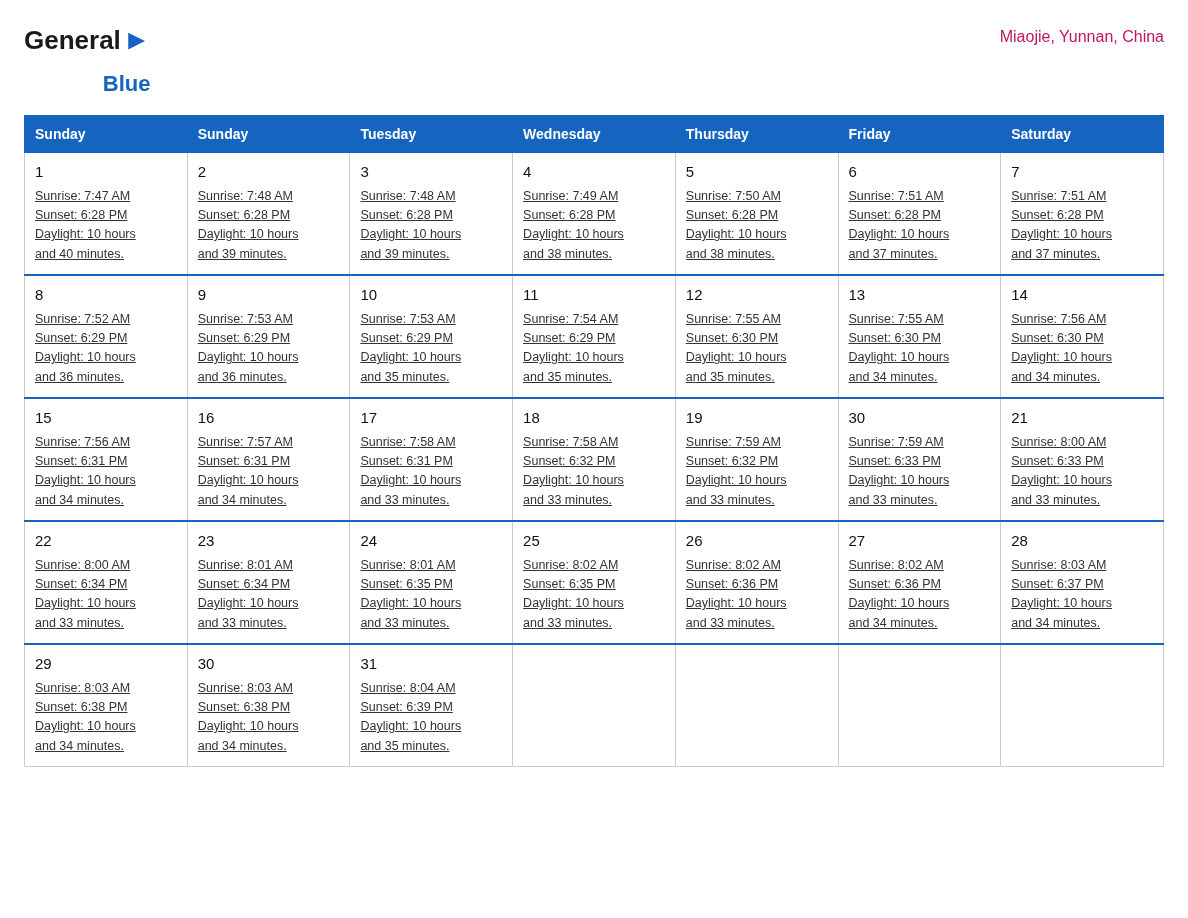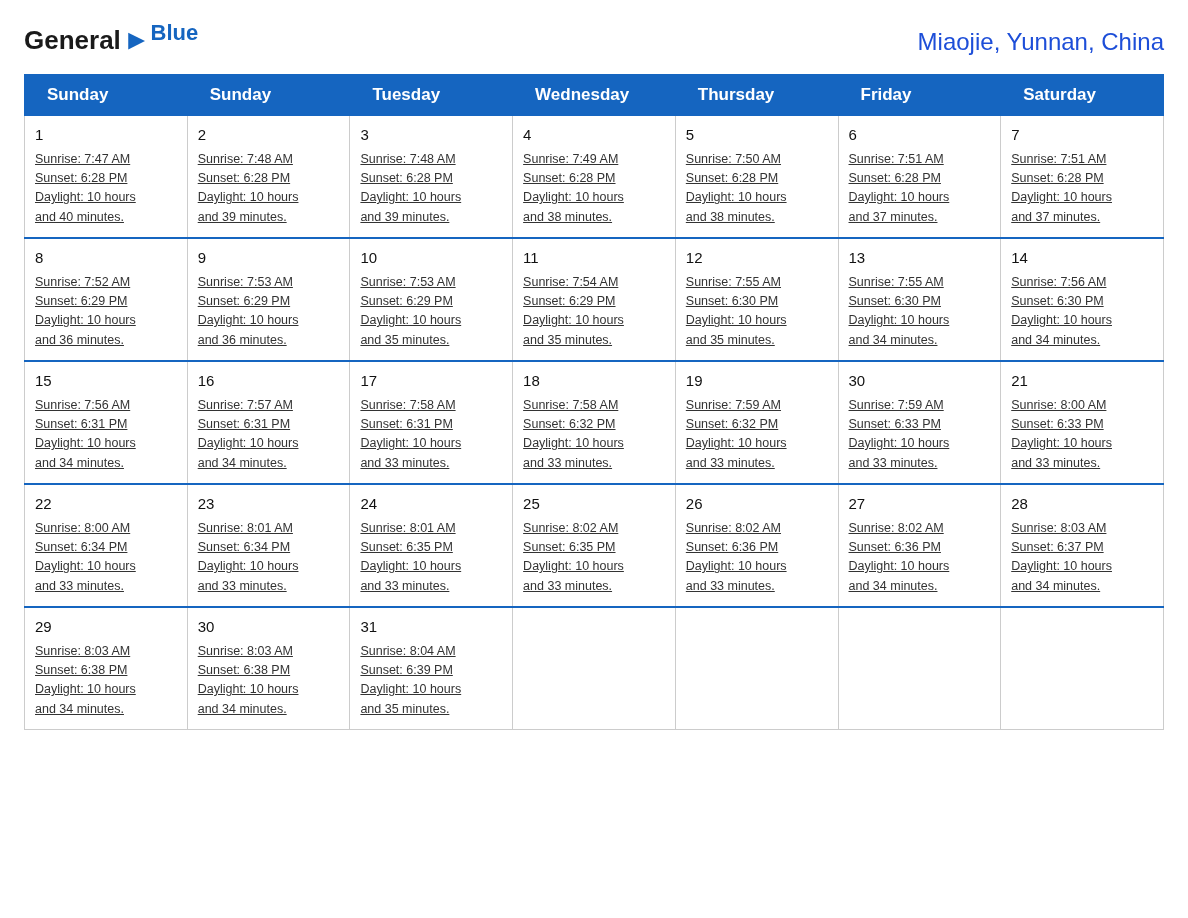--- a/index.html
+++ b/index.html
@@ -11,22 +11,23 @@
       min-height: 918px;
     }
     .header {
       display: flex;
       justify-content: space-between;
       align-items: flex-start;
       margin-bottom: 18px;
     }
     .logo {
       display: flex;
-      flex-direction: row;
-      align-items: flex-start;
+      flex-direction: column;
+      align-items: flex-end;
+      gap: 19px;
     }
     .logo-text {
       font-size: 26px;
       font-weight: bold;
       color: #1a1a1a;
       display: flex;
       align-items: center;
     }
     .logo-general {
       color: #1a1a1a;
@@ -45,35 +46,35 @@
     }
     .title-block {
       text-align: right;
     }
     .title-month {
       font-size: 52px;
       font-weight: normal;
       color: #1a1a1a;
     }
     .title-location {
-      font-size: 24px;
-      color: #1d4ed8;
+      font-size: 16px;
+      color: #be185d;
       margin-top: 4px;
     }
     .calendar {
       width: 100%;
       border-collapse: collapse;
       border: 1px solid #ccc;
     }
     .calendar th {
       background-color: #1565c0;
       color: #fff;
-      font-size: 17px;
+      font-size: 14px;
       font-weight: bold;
-      padding: 10px 22px;
+      padding: 10px 10px;
       text-align: left;
       border: 1px solid #1565c0;
     }
     .calendar td {
       vertical-align: top;
       padding: 8px 10px 10px 10px;
       border: 1px solid #ccc;
       font-size: 13px;
       color: #222;
       width: calc(100% / 7);

